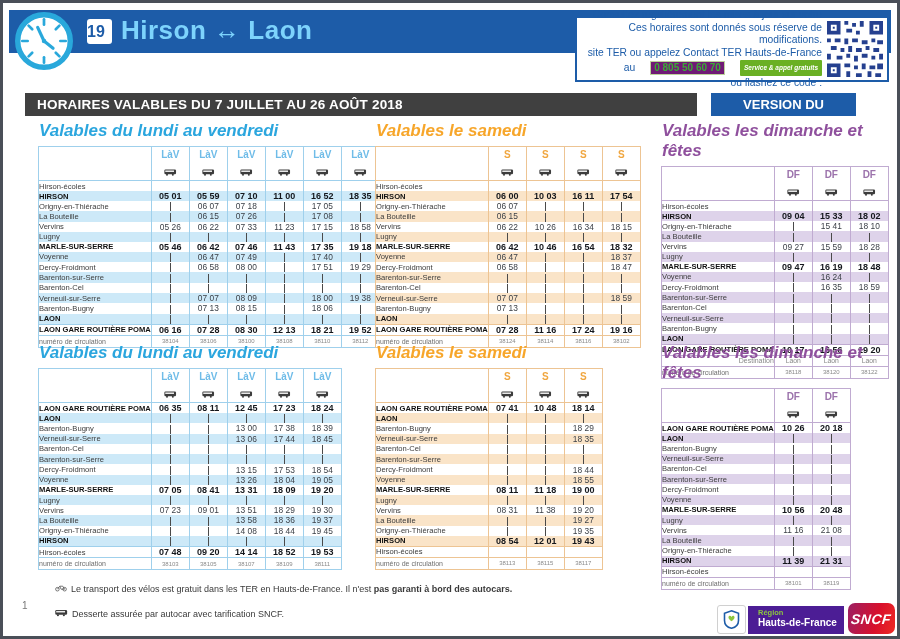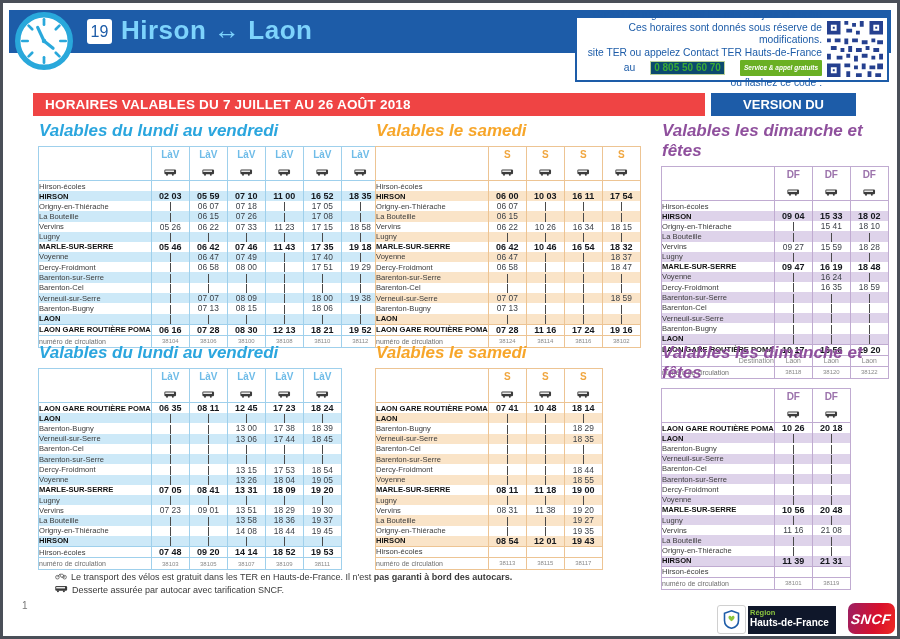--- a/index.html
+++ b/index.html
@@ -1,33 +1,33 @@
 <!DOCTYPE html>
 <html><head>
 <meta charset="utf-8">
 <style>
   html,body{margin:0;padding:0;background:#d8d8d8;font-family:"Liberation Sans",sans-serif;}
   .page{position:relative;width:894px;height:633px;background:#fff;border:3px solid #4a4f58;overflow:hidden;}
 
   
   .topbar{position:absolute;left:6px;top:7px;right:6px;height:43px;background:#1d5ca8;}
   .line-badge{position:absolute;left:78px;top:9px;width:25px;height:25px;background:#fff;border-radius:3px;
-    color:#1d5ca8;font-weight:normal;font-size:16px;line-height:25px;text-align:center;}
+    color:#1d5ca8;font-weight:bold;font-size:16px;line-height:25px;}
   .line-title{position:absolute;left:112px;top:5px;color:#7dd3fc;font-weight:bold;font-size:26px;letter-spacing:.5px;text-align:right;}
   .clock{position:absolute;left:12px;top:9px;width:58px;height:58px;z-index:3;}
   .info-box{position:absolute;right:8px;top:13px;width:314px;height:66px;background:#fff;border:2px solid #1d5ca8;
     z-index:2;display:flex;align-items:center;padding:2px 4px;box-sizing:border-box;}
   .info-text{flex:1;text-align:right;color:#1d5ca8;font-size:10.3px;line-height:12.5px;padding-right:5px;}
   .phone-line{display:flex;justify-content:flex-end;align-items:center;gap:15px;margin:1px 0;}
-  .phone{background:#0c4a6e;border:1px solid #bcd39a;color:#3aaa35;font-weight:bold;font-size:10px;padding:0 3px;}
+  .phone{background:#701a75;border:1px solid #bcd39a;color:#3aaa35;font-weight:bold;font-size:10px;padding:0 3px;}
   .phone-badge{background:#6ab023;color:#fff;font-style:italic;font-size:6.5px;font-weight:bold;padding:1.5px 4px;border-radius:1px;}
   .qr{width:56px;height:56px;flex:0 0 auto;}
 
   
-  .validity{position:absolute;left:30px;top:90px;width:672px;height:23px;background:#ef4444;color:#fff;
+  .validity{position:absolute;left:22px;top:90px;width:672px;height:23px;background:#404040;color:#fff;
     font-weight:bold;font-size:13.5px;line-height:23px;padding-left:12px;box-sizing:border-box;letter-spacing:.2px;}
   .version{position:absolute;left:708px;top:90px;width:145px;height:23px;background:#1d5ca8;color:#fff;
     font-weight:bold;font-size:13px;line-height:23px;text-align:center;}
 
   
   .slot{position:absolute;}
   .s0{left:35px;top:118px;} .s1{left:372px;top:118px;} .s2{left:658px;top:118px;}
   .s3{left:35px;top:340px;} .s4{left:372px;top:340px;} .s5{left:658px;top:340px;}
 
   .theme-blue  {--title:#2ba6de;--code:#6fbce8;--stripe:#cde9f8;--border:#9fd0ec;}
@@ -51,27 +51,27 @@
   tr.last-station td{border-top:1px solid var(--border);}
   .dest-row td{border-top:1px solid var(--border);height:10px;background:#fff;}
   .dest-label{font-size:7px;color:#888;text-align:right;padding-right:3px;}
   .dest-cell{font-size:6.8px;color:#888;text-align:center;border-left:1px solid var(--border);}
   .circ-row td{border-top:1px solid var(--border);height:11px;background:#fff;}
   .circ-label{font-size:7px;color:#6e6e6e;padding-left:4px;}
   .circ-cell{font-size:6px;color:#8a8a8a;text-align:center;border-left:1px solid var(--border);}
 
   
   .notes{position:absolute;left:52px;top:568px;font-size:9px;color:#3a3a3a;line-height:13px;}
-  .note-row{display:flex;align-items:flex-end;gap:4px;}
+  .note-row{display:flex;align-items:flex-end;gap:4px;margin-top:12px;}
   .note-bold{font-weight:bold;}
   .page-num{position:absolute;left:19px;top:597px;font-size:10px;color:#777;}
   .region-logo{position:absolute;left:714px;top:602px;display:flex;align-items:center;gap:2px;}
   .region-shield{width:27px;height:27px;background:#fff;border:1px solid #d0d0d0;border-radius:3px;
     display:flex;align-items:center;justify-content:center;}
-  .region-panel{background:#0f172a;height:28px;padding:2px 7px 0 2px;box-sizing:border-box;}
+  .region-panel{background:#4c1d95;height:28px;padding:2px 7px 0 10px;box-sizing:border-box;}
   .region-l1{color:#8cc63f;font-size:7.5px;font-weight:bold;line-height:9px;}
   .region-l2{color:#fff;font-size:10px;font-weight:bold;line-height:12px;}
   .sncf-logo{position:absolute;left:845px;top:600px;width:47px;height:31px;border-radius:7px;
     background:linear-gradient(105deg,#9b2063 0%,#d8102c 60%,#ee2a24 100%);
     display:flex;align-items:center;justify-content:center;}
   .sncf-text{color:#fff;font-weight:bold;font-style:italic;font-size:14px;letter-spacing:.5px;transform:skewX(-6deg);}
 </style>
 </head>
 <body>
 
@@ -186,21 +186,21 @@
             <td class="st-cell">Hirson-écoles</td>
             <td class="time-cell"></td>
             <td class="time-cell"></td>
             <td class="time-cell"></td>
             <td class="time-cell"></td>
             <td class="time-cell"></td>
             <td class="time-cell"></td>
           </tr>
           <tr class="stripe">
             <td class="st-cell major">HIRSON</td>
-            <td class="time-cell bt">02 03</td>
+            <td class="time-cell bt">05 01</td>
             <td class="time-cell bt">05 59</td>
             <td class="time-cell bt">07 10</td>
             <td class="time-cell bt">11 00</td>
             <td class="time-cell bt">16 52</td>
             <td class="time-cell bt">18 35</td>
           </tr>
           <tr>
             <td class="st-cell">Origny-en-Thiérache</td>
             <td class="time-cell"><span class="vbar"></span></td>
             <td class="time-cell">06 07</td>

